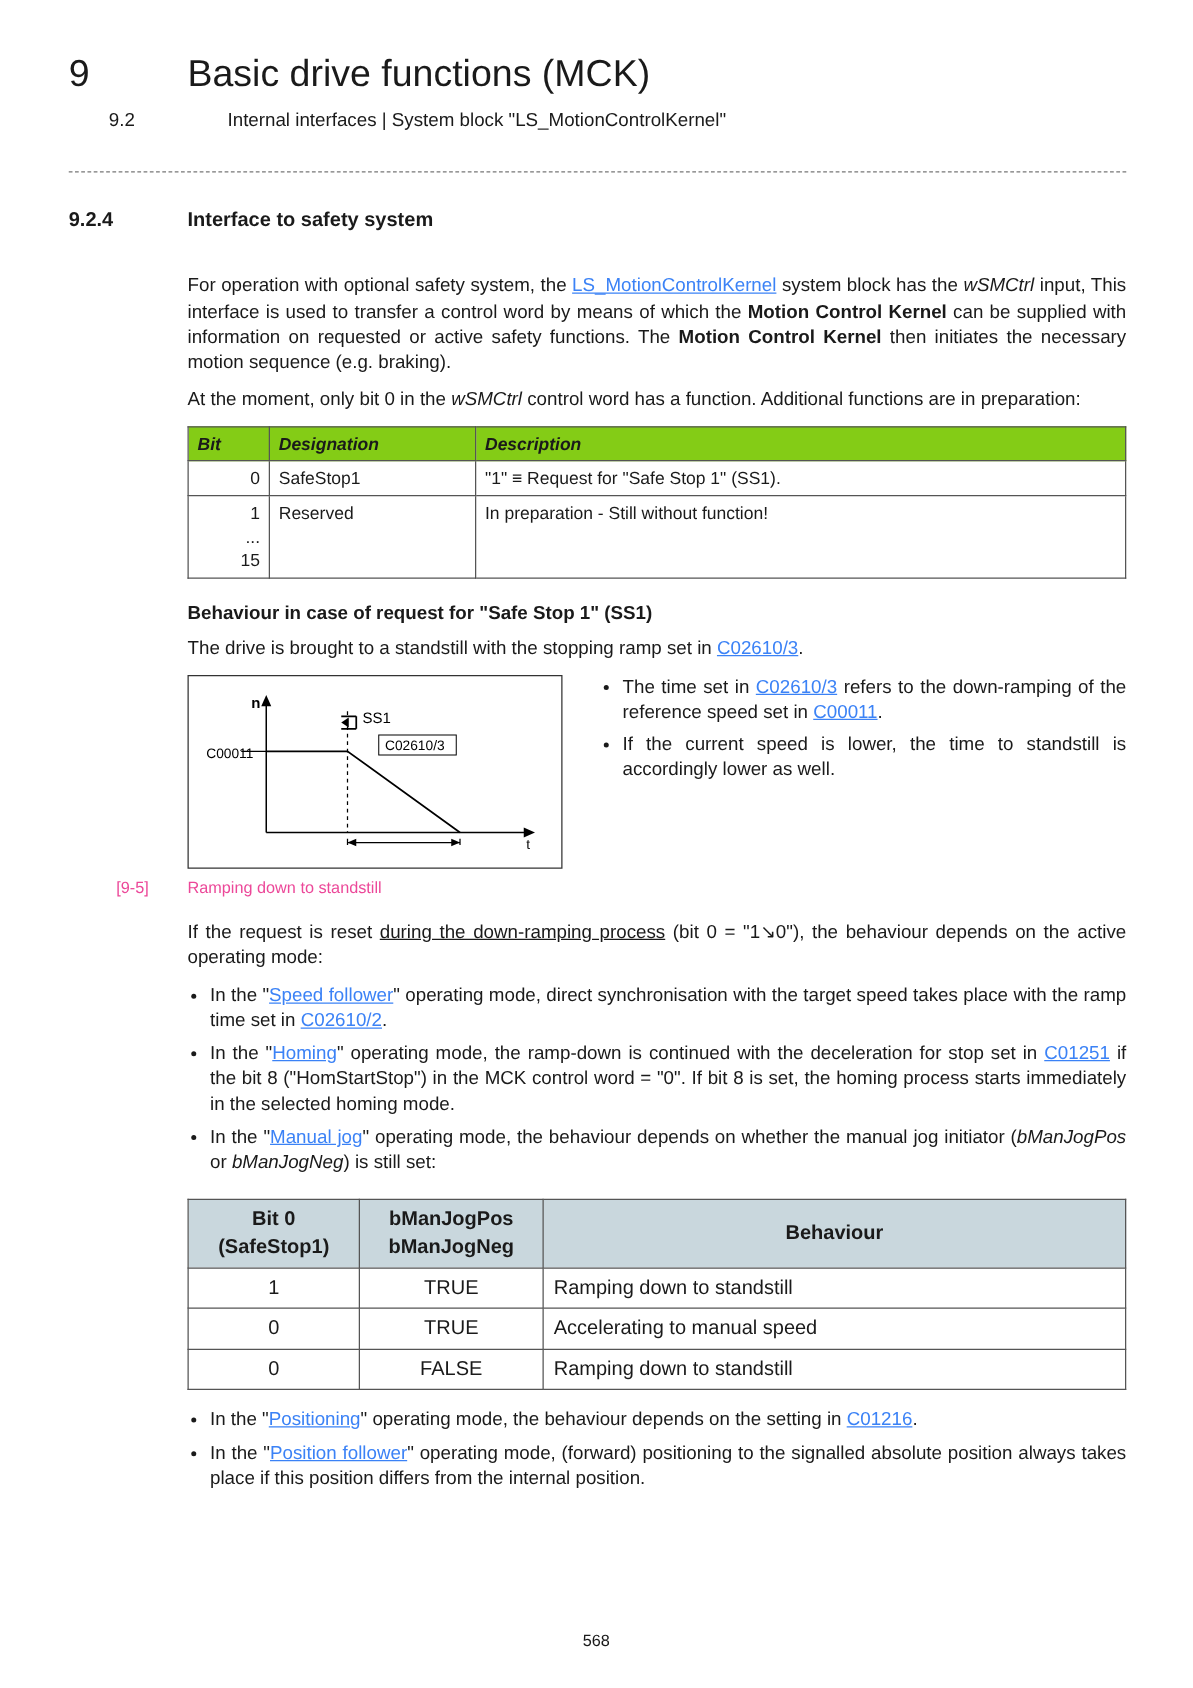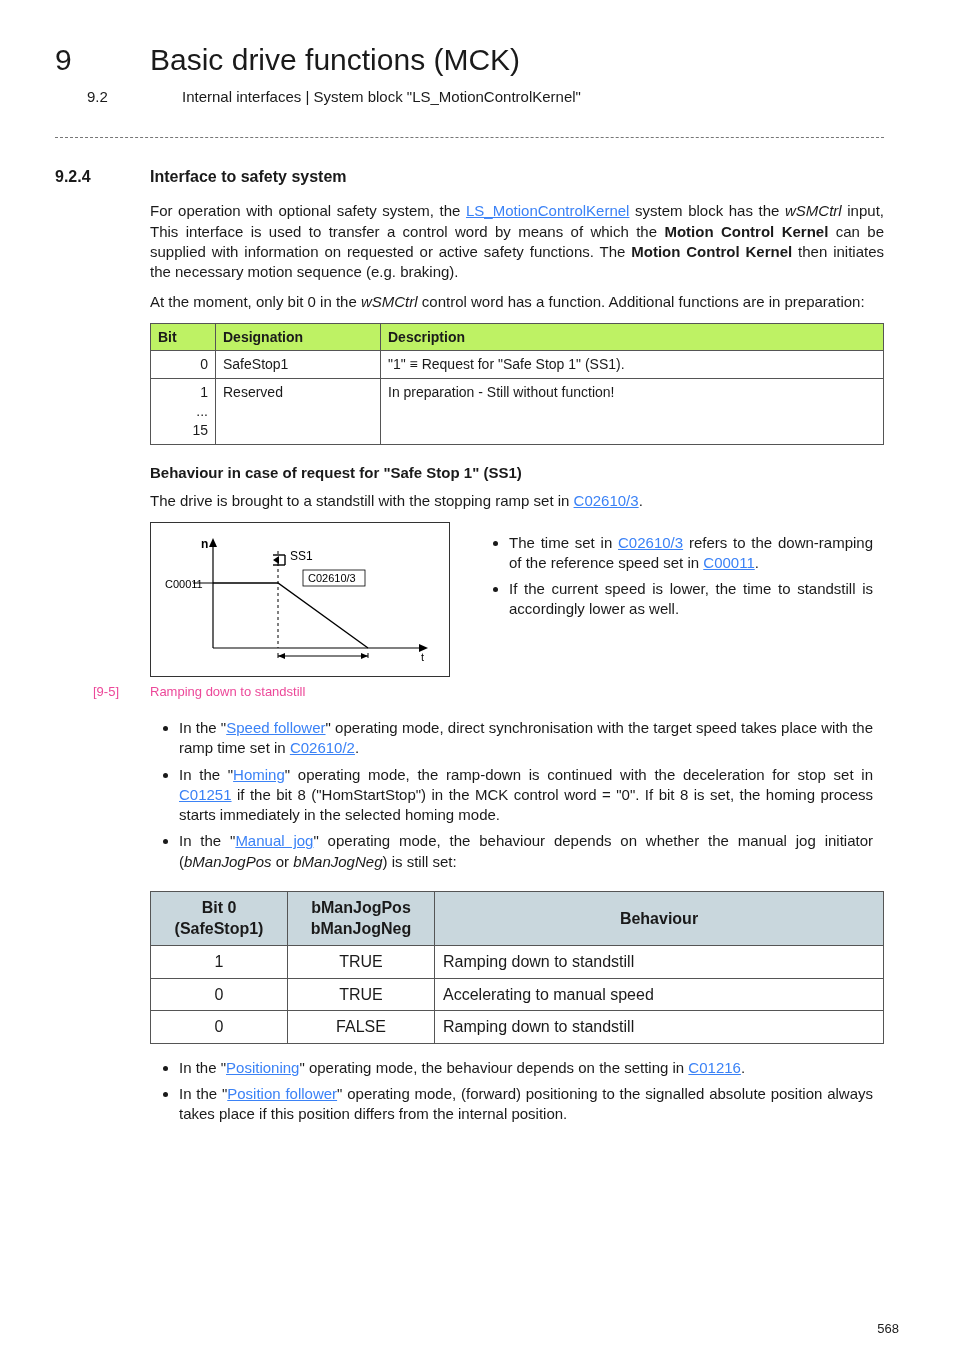--- a/index.html
+++ b/index.html
@@ -8,21 +8,21 @@
     padding: 0;
     width: 954px;
     height: 1350px;
     font-family: "Myriad Pro", "Segoe UI", Arial, sans-serif;
     background: #fff;
     color: #1a1a1a;
     font-size: 15px;
     line-height: 1.35;
   }
   .page {
-    padding: 40px 70px 30px 55px;
+    padding: 40px 53px 30px 55px;
     box-sizing: border-box;
     position: relative;
     height: 100%;
   }
   .running-chapter {
     font-size: 30px;
     font-weight: 400;
     margin: 0 0 6px 0;
   }
   .running-chapter .num {
@@ -42,21 +42,21 @@
     border: none;
     border-top: 1px dashed #777;
     margin: 0 0 28px 0;
   }
   .body {
     margin-left: 95px;
   }
   h3.section {
     font-size: 16px;
     font-weight: 700;
-    margin: 0 0 14px -95px;
+    margin: 0 0 32px -95px;
   }
   h3.section .snum {
     display: inline-block;
     width: 95px;
     font-weight: 700;
   }
   p { margin: 0 0 10px 0; text-align: justify; }
   a.link { color: #3b82f6; text-decoration: underline; }
   table.data {
     border-collapse: collapse;
@@ -64,22 +64,23 @@
     font-size: 14px;
     margin: 8px 0 18px 0;
   }
   table.data th, table.data td {
     border: 1px solid #555;
     padding: 4px 7px;
     text-align: left;
     vertical-align: top;
   }
   table.data th {
-    background: #bef264;
+    background: #84cc16;
     font-weight: 700;
+    font-style: italic;
   }
   table.data td.num { text-align: right; }
   h4.sub {
     font-size: 15px;
     font-weight: 700;
     margin: 16px 0 8px 0;
   }
   .fig-row {
     display: flex;
     gap: 30px;
@@ -91,21 +92,21 @@
     padding: 10px 12px 8px 12px;
     box-sizing: border-box;
     font-size: 12px;
   }
   .fig-notes {
     flex: 1;
     font-size: 15px;
   }
   .fig-notes ul, ul.bul {
     list-style: disc;
-    margin: 11px;
+    margin: 0;
     padding-left: 18px;
   }
   .fig-notes li, ul.bul > li { margin-bottom: 6px; text-align: justify; }
   .caption {
     font-size: 13px;
     color: #ec4899;
     margin: 6px 0 18px -57px;
   }
   .caption .cnum { display: inline-block; width: 57px; }
   table.behav {
@@ -115,26 +116,26 @@
     margin: 19px 0 14px 0;
   }
   table.behav th, table.behav td {
     border: 1px solid #555;
     padding: 5px 8px;
   }
   table.behav th { background: #c9d7dd; font-weight: 700; }
   table.behav td.c { text-align: center; }
   .footer {
     position: absolute;
-    bottom: 12px;
+    bottom: 28px;
     left: 55px;
     right: 55px;
     font-size: 13px;
     display: flex;
-    justify-content: flex-end;
+    justify-content: center;
   }
   
   svg.fig-svg { display: block; }
 </style>
 </head>
 <body>
 <div class="page">
 
 <div class="running-chapter">
   <span class="num">9</span><span>Basic drive functions (MCK)</span>
@@ -233,20 +234,23 @@
         </li>
         <li>If the current speed is lower, the time to standstill is accordingly lower as well.</li>
       </ul>
     </div>
   </div>
 
   <div class="caption">
     <span class="cnum">[9-5]</span><span>Ramping down to standstill</span>
   </div>
 
+  <p>
+    <span>If the request is reset </span><u>during the down-ramping process</u><span> (bit 0 = "1↘0"), the behaviour depends on the active operating mode:</span>
+  </p>
 
   <ul class="bul">
     <li>
       <span>In the "</span><a class="link">Speed follower</a><span>" operating mode, direct synchronisation with the target speed takes place with the ramp time set in </span><a class="link">C02610/2</a><span>.</span>
     </li>
     <li>
       <span>In the "</span><a class="link">Homing</a><span>" operating mode, the ramp-down is continued with the deceleration for stop set in </span><a class="link">C01251</a><span> if the bit 8 ("HomStartStop") in the MCK control word = "0". If bit 8 is set, the homing process starts immediately in the selected homing mode.</span>
     </li>
     <li>
       <span>In the "</span><a class="link">Manual jog</a><span>" operating mode, the behaviour depends on whether the manual jog initiator (</span><em>bManJogPos</em><span> or </span><em>bManJogNeg</em><span>) is still set:</span>

